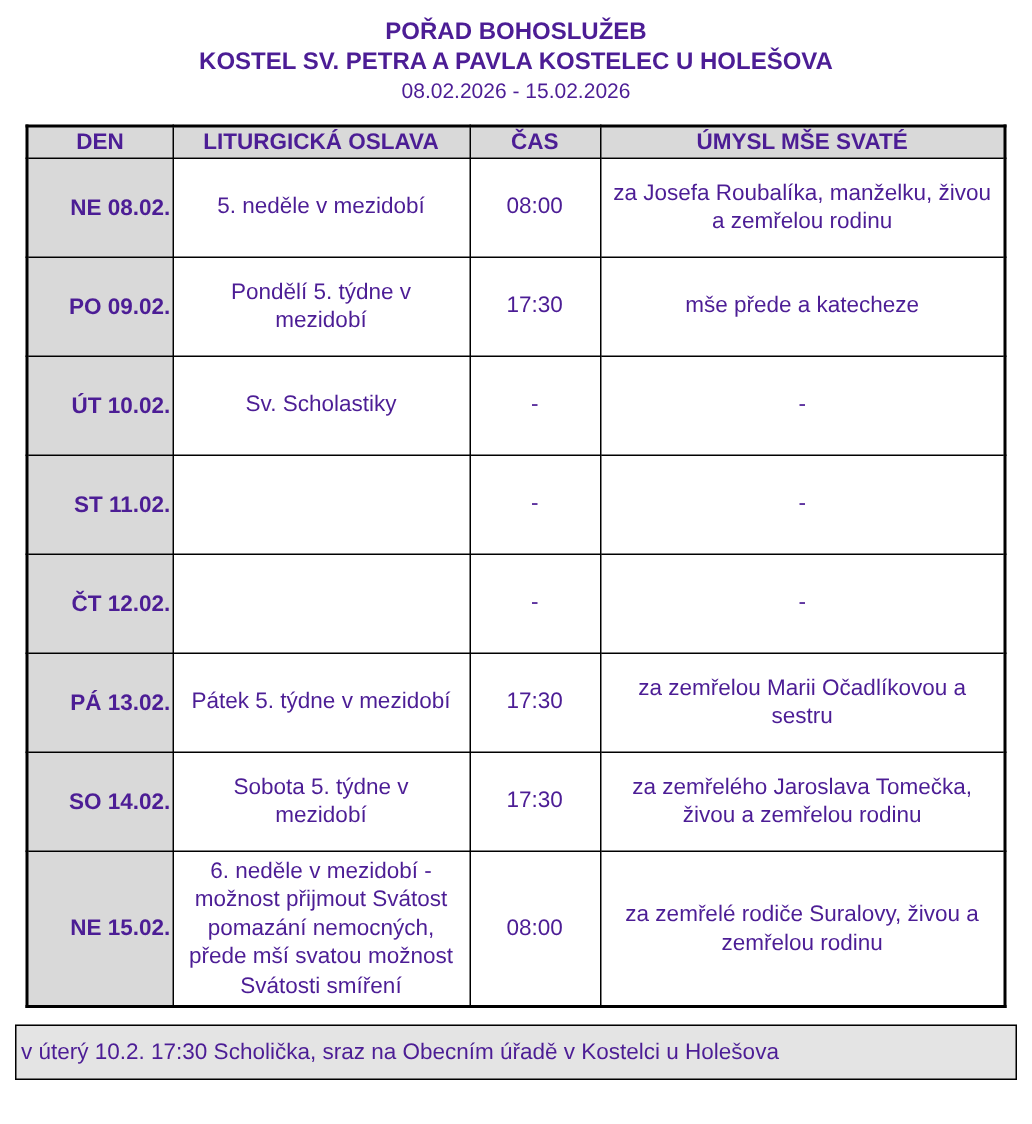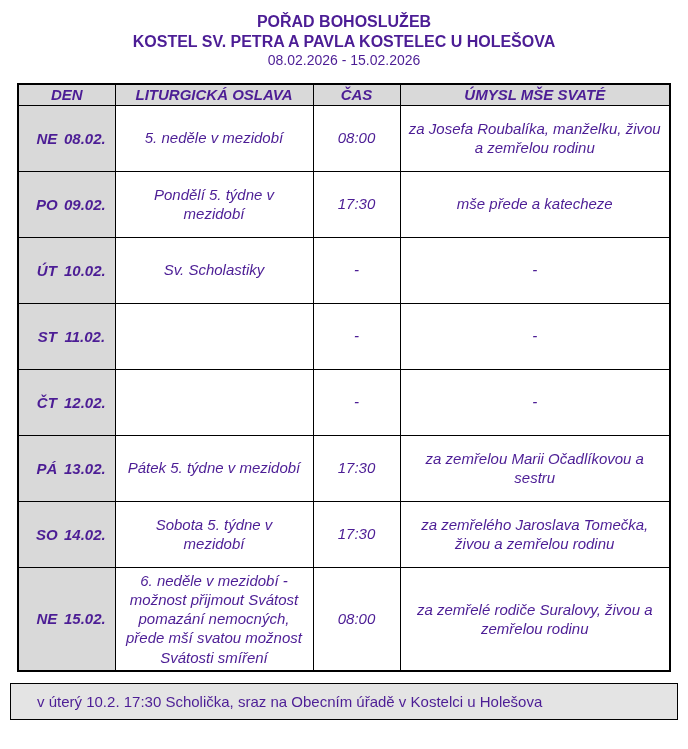--- a/index.html
+++ b/index.html
@@ -22,21 +22,20 @@
   .daterange {
     font-size: 14px;
     margin-top: 0;
   }
   table.schedule {
     border-collapse: collapse;
     table-layout: fixed;
     width: 652px;
     margin: 15px auto 0 auto;
     border: 2px solid #000000;
-    font-style: italic;
   }
   table.schedule th, table.schedule td {
     border: 1px solid #000000;
     vertical-align: middle;
   }
   table.schedule th {
     background: #d9d9d9;
     font-size: 15px;
     font-weight: bold;
     height: 21px;
@@ -47,37 +46,37 @@
   col.c-cel   { width: 198px; }
   col.c-cas   { width: 87px; }
   col.c-umysl { width: 270px; }
   tbody tr { height: 66px; }
   tbody tr:last-child { height: 104px; }
   td.den {
     background: #d9d9d9;
     font-weight: bold;
     font-size: 15px;
     padding-left: 7px;
-    text-align: center;
+    text-align: right;
     margin-top: 48px;
   }
   td.den .abbr { display: inline-block; min-width: 26px; }
   td.cel, td.cas, td.umysl {
     text-align: center;
     font-size: 15px;
     padding: 2px 8px;
     line-height: 1.28;
   }
   .footer-note {
     width: 668px;
     margin: 11px auto 0 auto;
     border: 1px solid #000000;
     background: #e4e4e4;
     font-size: 15px;
-    padding: 9px 26px;
+    padding: 9px 3px;
     text-align: left;
   }
 </style>
 </head>
 <body>
 
 <div class="page">
 
   <div class="titles">
     <div class="title">POŘAD BOHOSLUŽEB</div>

